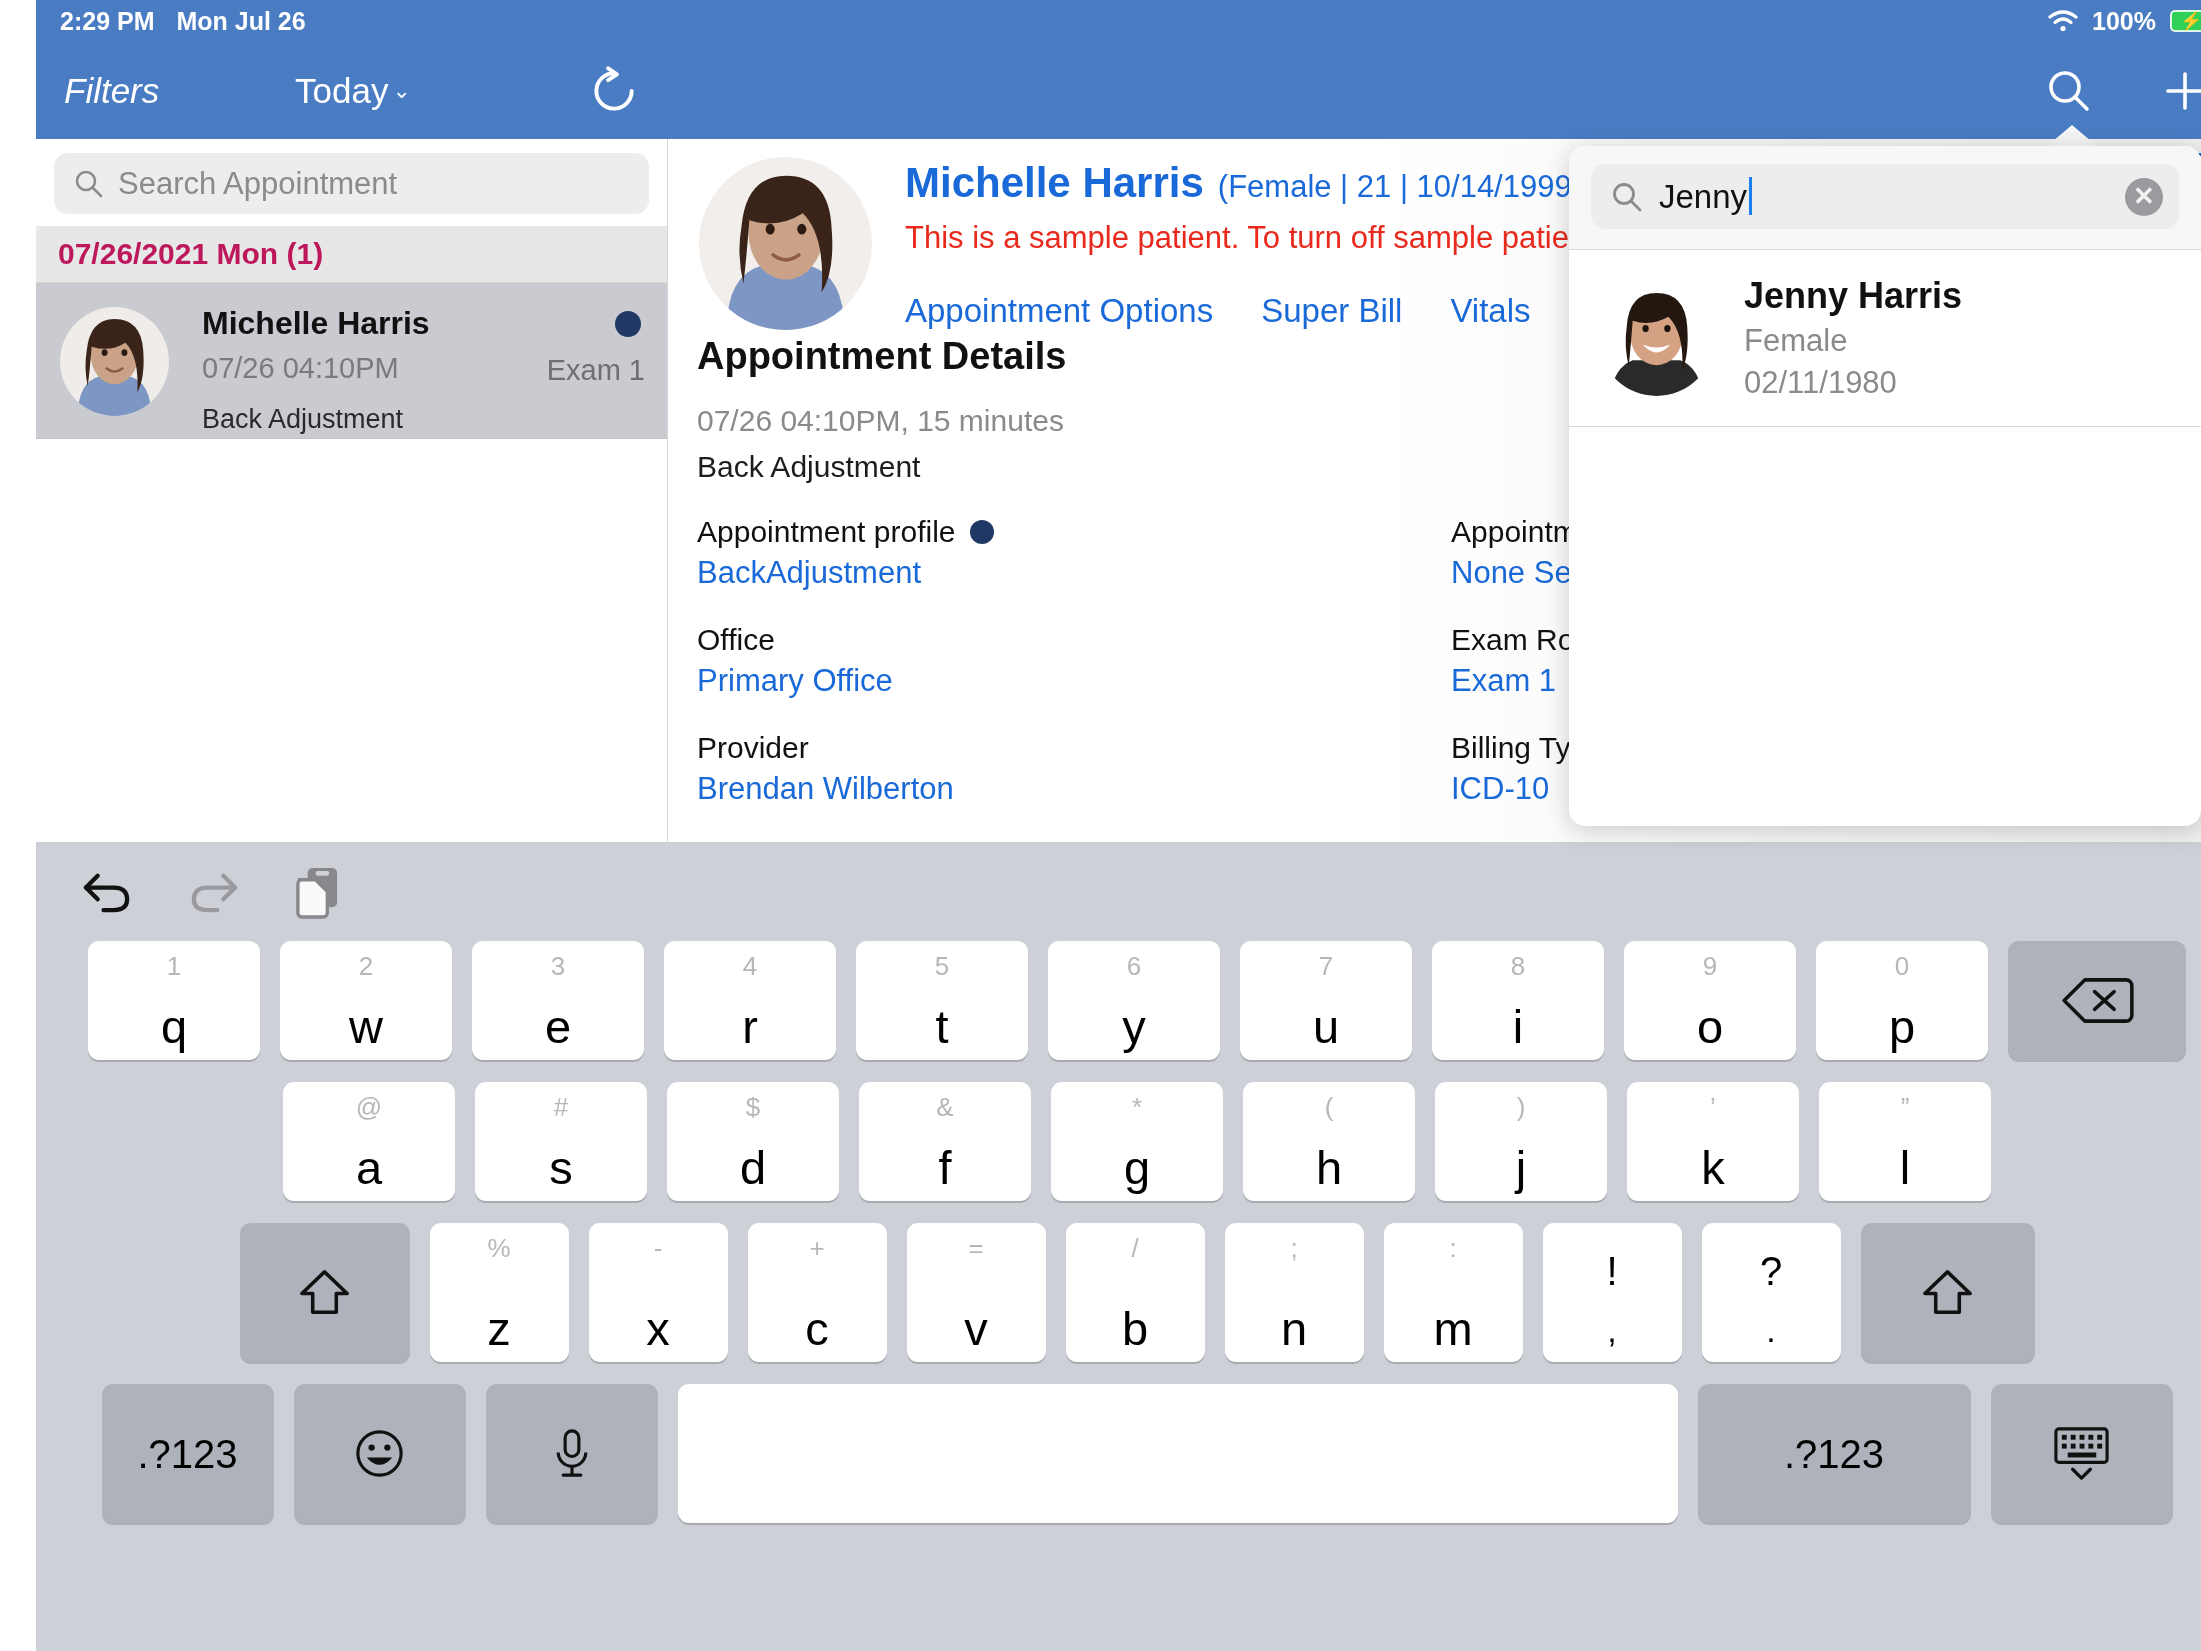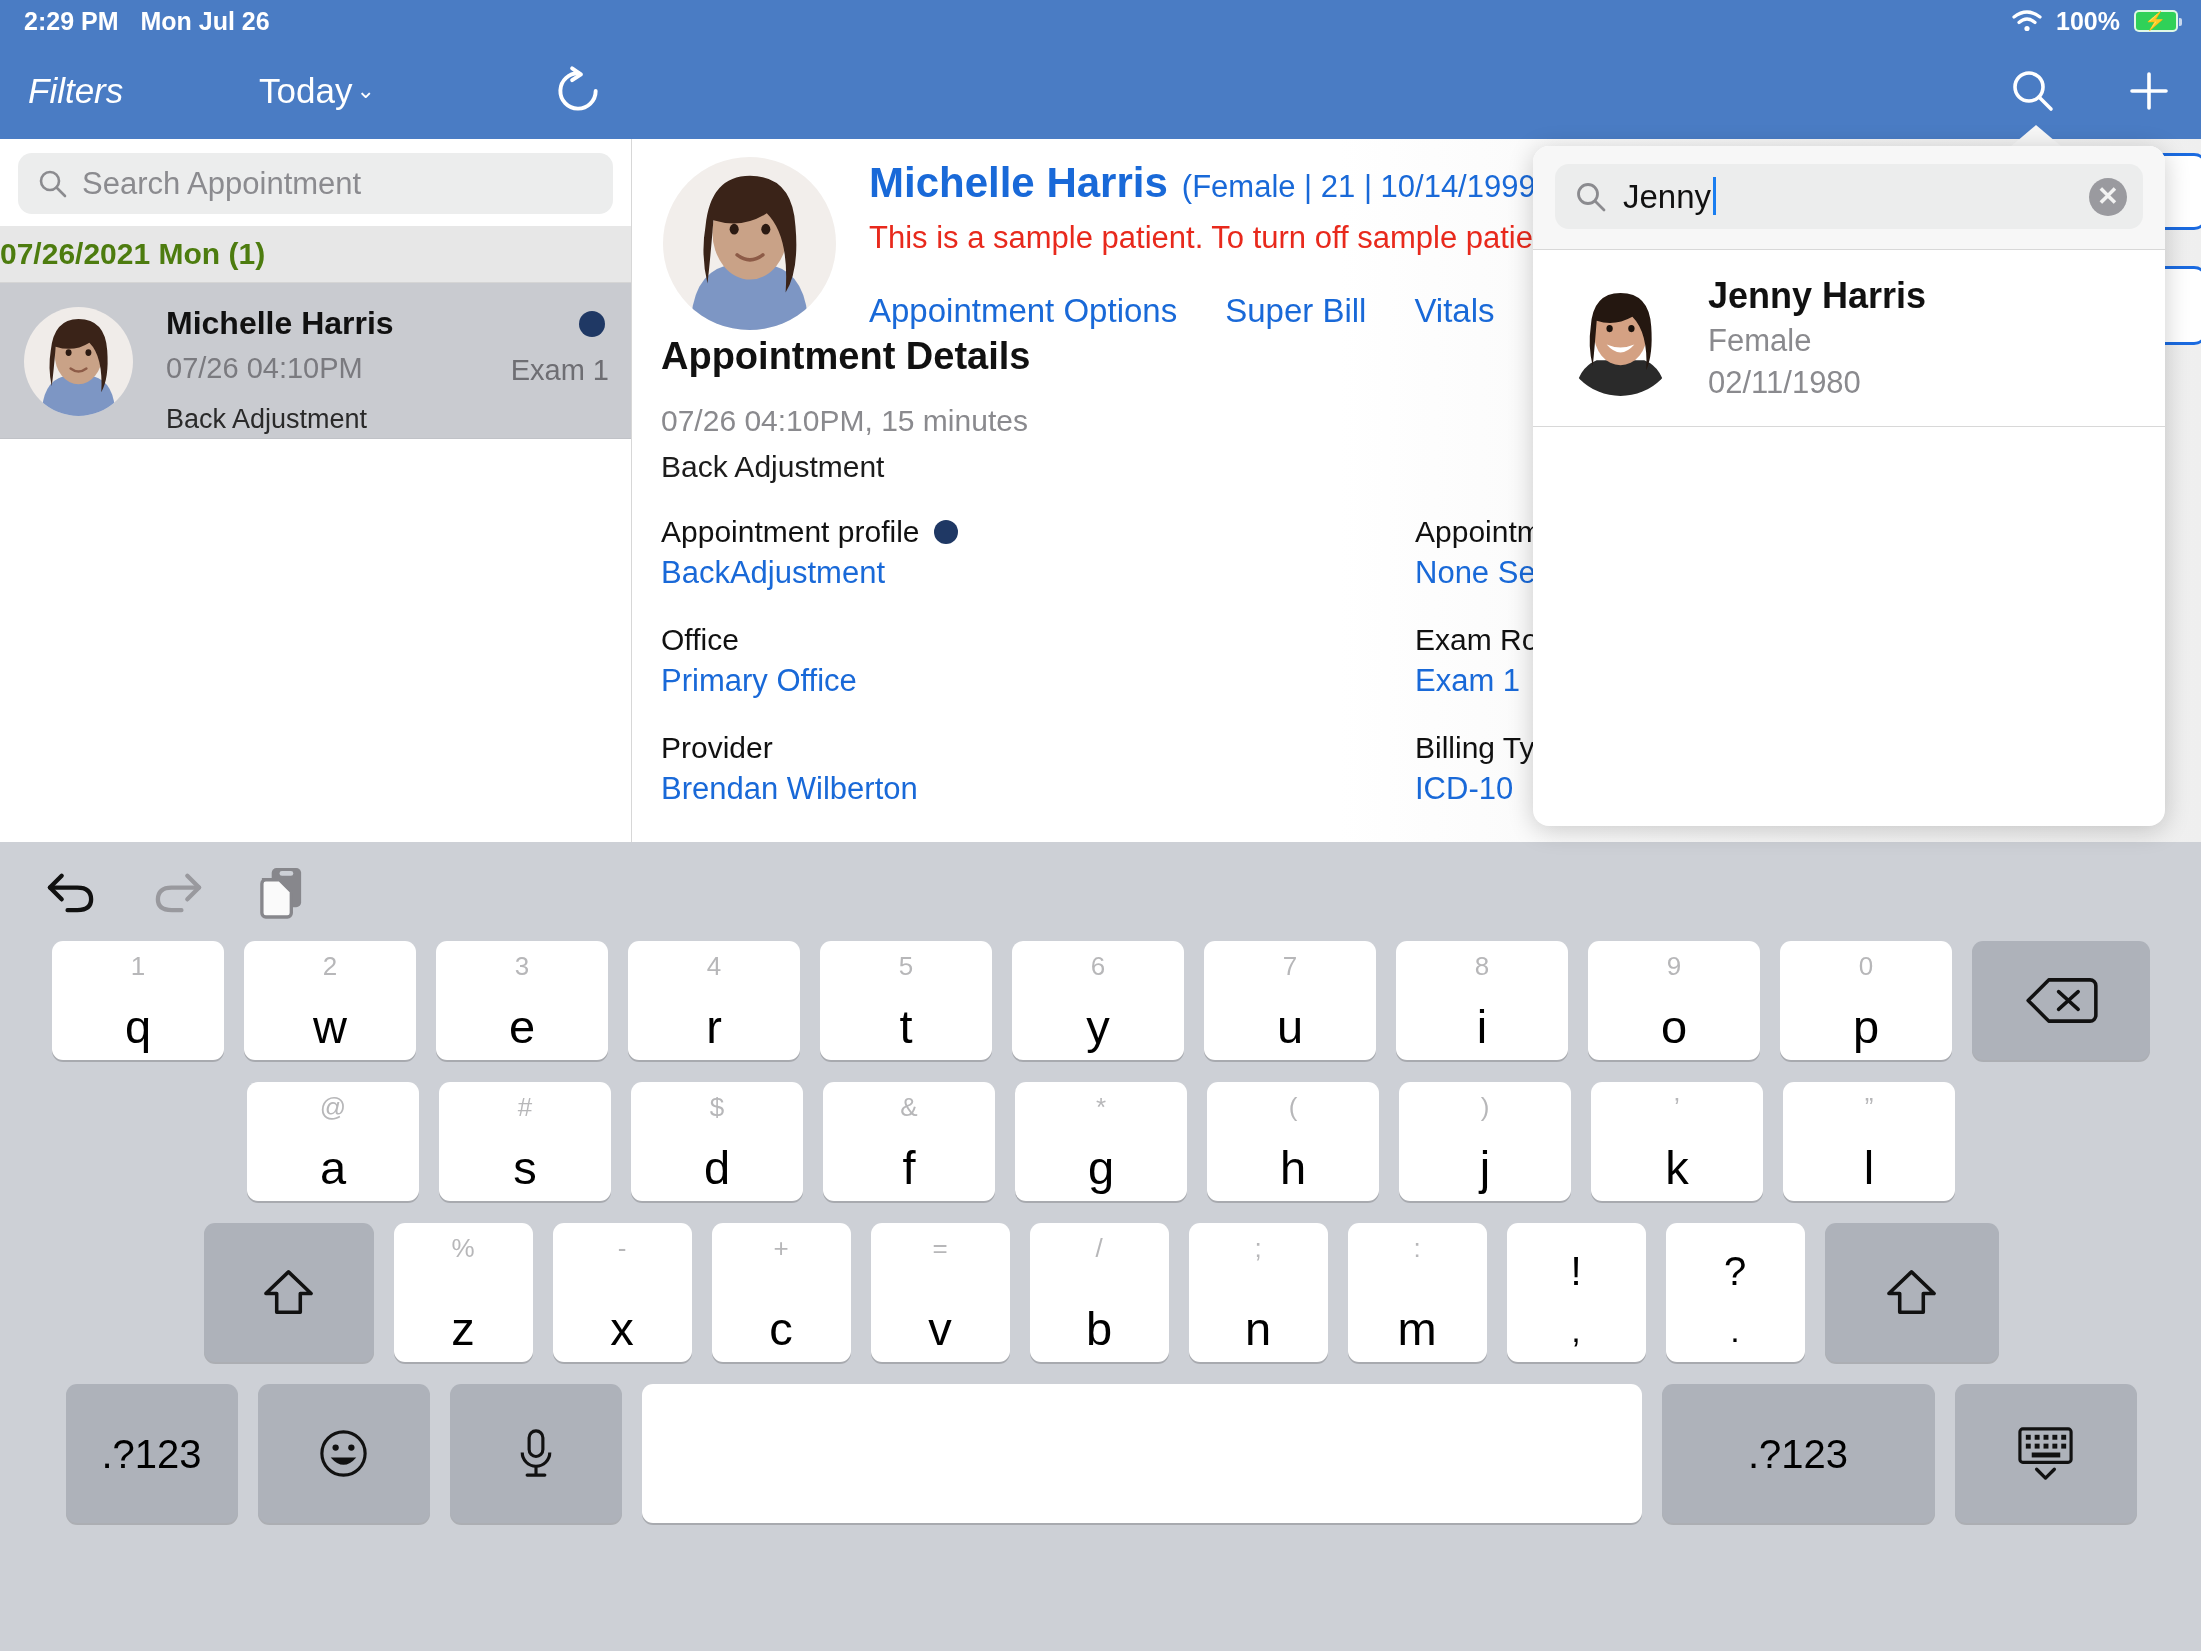--- a/index.html
+++ b/index.html
@@ -2,21 +2,21 @@
 <html><head>
 <meta charset="utf-8">
 <style>
   * { box-sizing: border-box; margin: 0; padding: 0; }
   html, body {
     width: 2202px; height: 1651px;
     font-family: "Liberation Sans", sans-serif;
     background: #ffffff;
     overflow: hidden;
   }
-  #root { position: relative; width: 1746px; height: 1651px; }
+  #root { position: relative; width: 1746px; height: 1651px; margin-left: 36px; }
 
   
   .statusbar {
     position: absolute; left: 0; top: 0; width: 2202px; height: 42px;
     background: #4a7cc4; color: #ffffff;
     display: flex; align-items: center; justify-content: space-between;
     padding: 0 24px; font-size: 25px; font-weight: 600;
   }
   .statusbar .left { display: flex; gap: 22px; align-items: center; }
   .statusbar .right { display: flex; gap: 14px; align-items: center; }
@@ -55,21 +55,21 @@
     background: #ffffff; border-right: 1px solid #d7d7d7;
   }
   .search-wrap { padding: 14px 18px 12px 18px; }
   .search-field {
     height: 61px; background: #eceded; border-radius: 14px;
     display: flex; align-items: center; padding: 0 20px; gap: 14px;
   }
   .search-field .ph { color: #8b8b8f; font-size: 31px; }
   .date-header {
     height: 57px; background: #e7e7e7; display: flex; align-items: center;
-    font-size: 30px; font-weight: 700; color: #4d7c0f;
+    padding-left: 22px; font-size: 30px; font-weight: 700; color: #be185d;
     border-bottom: 1px solid #d5d5d5;
   }
   .appt-row {
     background: #c9cbd0; height: 156px; position: relative;
     border-bottom: 1px solid #c0c2c7; padding: 16px 22px;
   }
   .appt-avatar {
     position: absolute; left: 24px; top: 24px; width: 109px; height: 109px;
     border-radius: 50%; overflow: hidden;
   }

